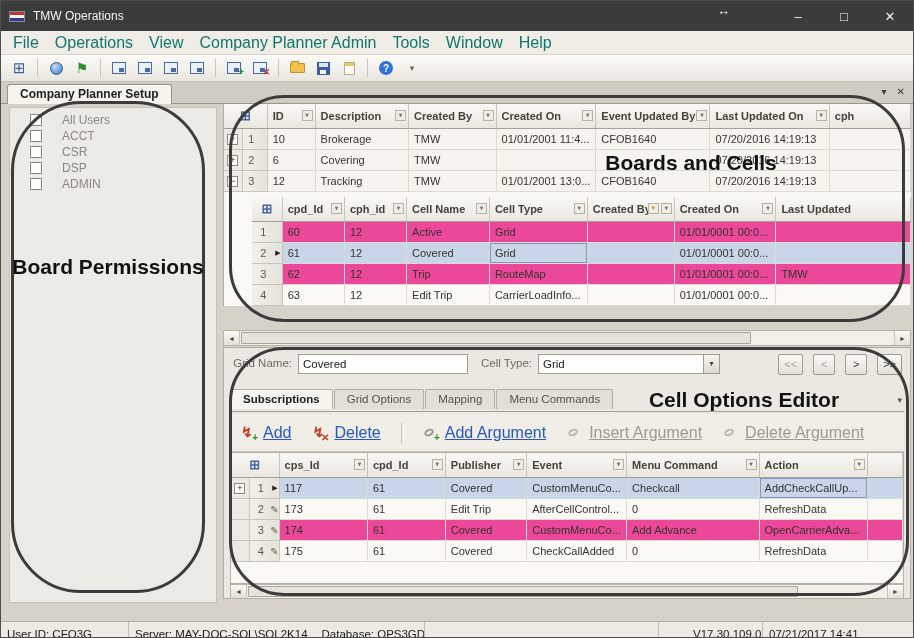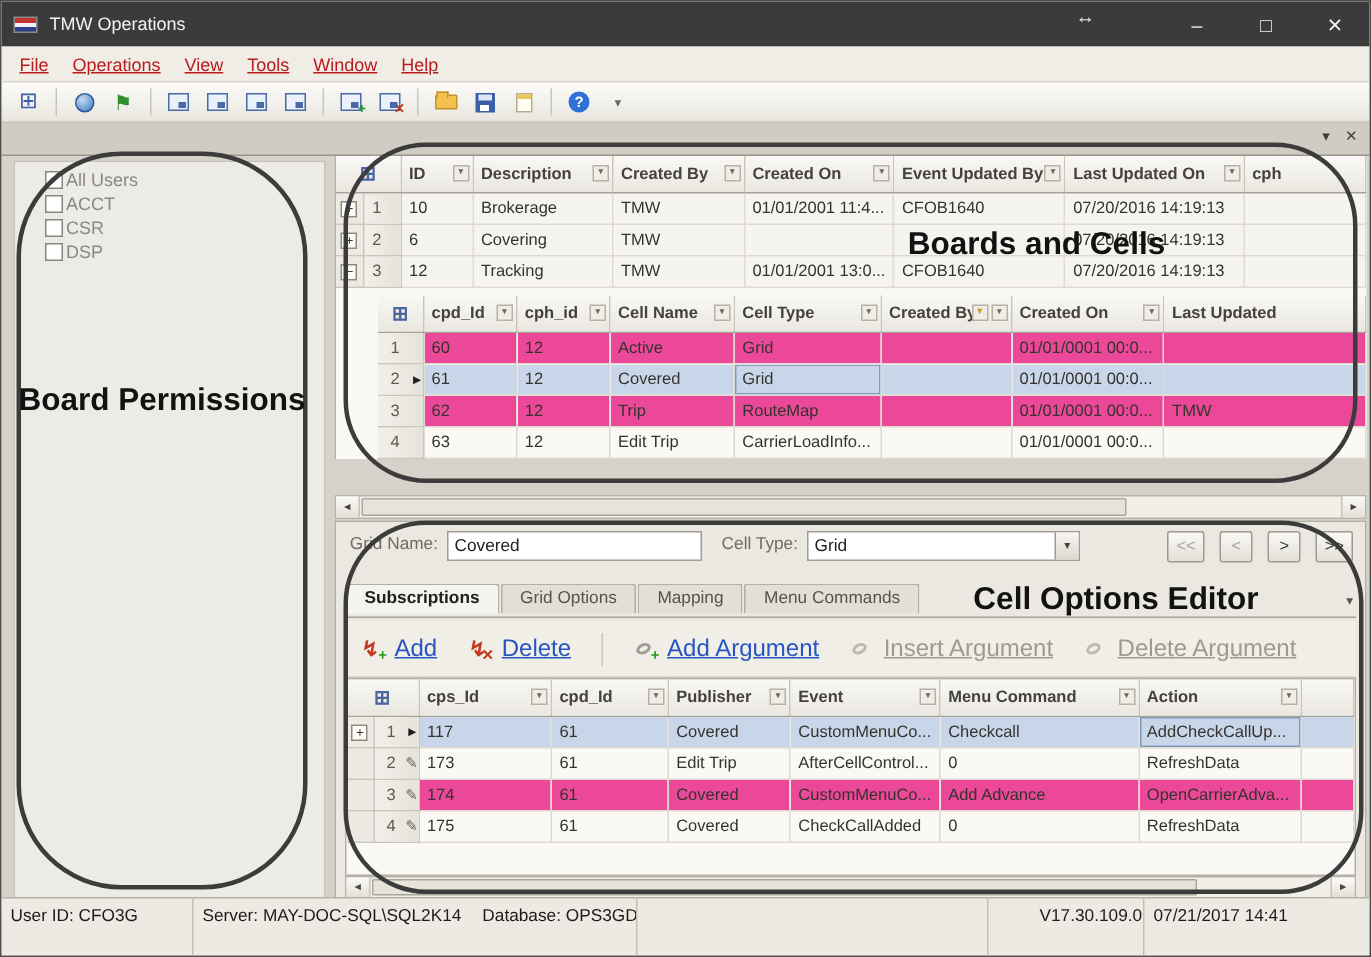--- a/index.html
+++ b/index.html
@@ -10,21 +10,21 @@
   
   .titlebar{position:absolute;left:0;top:0;right:0;height:30px;background:var(--titlebar_bg,#3b3b3b);display:flex;align-items:center;color:#fff;}
   .t-icon{width:16px;height:11px;margin:0 8px 0 8px;border:1px solid #8a8a8a;background:linear-gradient(180deg,#c23434 34%,#f2f2f2 34%,#f2f2f2 66%,#2b3f8f 66%);}
   .t-title{font-size:12px;color:#f2f2f2;}
   .t-resize{position:absolute;left:716px;top:2px;font-size:13px;color:#e8e8e8;}
   .t-btns{position:absolute;right:0;top:0;height:30px;display:flex;}
   .t-btn{width:46px;height:30px;display:flex;align-items:center;justify-content:center;font-size:13px;color:#f2f2f2;}
 
   
   .menubar{position:absolute;left:0;top:30px;right:0;height:24px;background:#f0ede7;border-bottom:1px solid #d8d4cb;display:flex;align-items:center;padding-left:4px;}
-  .menu-item{font-size:12px;color:#b91c1c;padding:0 8px;line-height:24px;text-decoration:underline;}
+  .menu-item{font-size:16px;color:#0f766e;padding:0 8px;line-height:24px;}
 
   
   .toolbar{position:absolute;left:0;top:54px;right:0;height:27px;background:linear-gradient(#fcfbf8,#e9e6df);border-bottom:1px solid #c6c2b8;display:flex;align-items:center;gap:6px;padding-left:8px;}
   .tico{width:20px;height:20px;display:flex;align-items:center;justify-content:center;}
   .tsep{width:1px;height:18px;background:#c8c4ba;margin:0 2px;}
   .gly{font-size:14px;line-height:14px;}
   .gly.blue{color:#3d5fa8;font-size:15px;}
   .gly.green{color:#2f8f2f;}
   .gly.dim{color:#6e6a60;font-size:9px;}
   .globe{width:13px;height:13px;border-radius:50%;border:1px solid #2a5a9c;background:radial-gradient(circle at 35% 30%,#c4ddf4,#3c78c2);}
@@ -46,21 +46,21 @@
   .tabstrip{position:absolute;left:0;top:81px;right:0;height:22px;background:#d0ccc3;border-bottom:1px solid #9a968c;}
   .doc-tab{display:inline-block;margin-left:6px;margin-top:2px;padding:2px 12px 3px;background:#f6f4ef;border:1px solid #98948a;border-bottom:none;border-radius:3px 3px 0 0;font-weight:bold;font-size:12px;color:#23211c;}
   .strip-btns{position:absolute;right:8px;top:4px;display:flex;gap:10px;}
   .sbtn{font-size:10px;color:#3f3d38;line-height:12px;}
 
   
   .main{position:absolute;left:0;top:103px;right:0;bottom:26px;background:#d6d2ca;}
 
   
   .left-panel{position:absolute;left:8px;top:3px;width:208px;height:496px;background:#edebe6;border:1px solid #c6c2b8;padding-top:4px;}
-  .tree-row{display:flex;align-items:center;height:16px;padding-left:20px;gap:2px;}
+  .tree-row{display:flex;align-items:center;height:16px;padding-left:20px;gap:20px;}
   .cbx{width:12px;height:12px;border:1px solid #8a867b;background:#fff;position:relative;flex:0 0 auto;}
   .cbx.checked::after{content:"✓";position:absolute;left:1px;top:-3px;font-size:11px;color:#7d7a72;}
   .tree-label{font-size:12px;color:#8a8880;}
 
   
   table.grid{border-collapse:collapse;table-layout:fixed;background:#fbf9f5;font-size:11px;color:#35332d;}
   .grid th,.grid td{overflow:hidden;white-space:nowrap;}
   .gh{height:24px;background:linear-gradient(#f9f8f5,#eae7e0);border-right:1px solid #c9c5bb;border-bottom:1px solid #a5a196;font-weight:bold;color:#45423a;text-align:left;padding:0 14px 0 5px;position:relative;font-size:11px;}
   .gh.corner{padding:0;text-align:center;}
   .corner-ic{font-size:13px;color:#4a66a0;}
@@ -114,21 +114,21 @@
   .ic{position:relative;width:18px;height:16px;display:inline-block;}
   .bolt{position:absolute;left:1px;top:-1px;font-size:14px;color:#c43a1e;font-weight:bold;}
   .mini{position:absolute;right:0;bottom:-2px;font-size:10px;font-weight:bold;}
   .mini.green{color:#1d9a1d;}
   .mini.red{color:#c43a1e;}
   .ring{position:absolute;left:2px;top:4px;width:10px;height:7px;border:2px solid #9d9b96;border-radius:50%;transform:rotate(-25deg);}
   .titem.disabled .ring{border-color:#bcb9b2;}
   .gridwrap-bot{position:absolute;left:6px;top:104px;right:6px;height:132px;background:#fbf9f5;overflow:hidden;border:1px solid #b3afa5;}
 
   
-  .statusbar{position:absolute;left:0;bottom:0;right:0;height:39px;background:#eceae3;border-top:1px solid #b5b1a8;display:flex;font-size:11.5px;color:#1d1b17;}
+  .statusbar{position:absolute;left:0;bottom:0;right:0;height:16px;background:#eceae3;border-top:1px solid #b5b1a8;display:flex;font-size:11.5px;color:#1d1b17;}
   .seg{border-right:1px solid #c3bfb5;padding-left:6px;line-height:25px;white-space:nowrap;overflow:hidden;}
   .s1{width:128px;}
   .s2{width:296px;}
   .s3{flex:1;}
   .s4{width:76px;margin-left:28px;}
   .s5{width:150px;border-right:none;}
   .s2 .gap{display:inline-block;width:14px;}
 
   
   .callout{position:absolute;border:3px solid var(--annotation_outline,#3c3c3c);background:transparent;pointer-events:none;z-index:50;}
@@ -153,20 +153,21 @@
       <span class="t-btn">–</span>
       <span class="t-btn">□</span>
       <span class="t-btn">✕</span>
     </span>
   </div>
 
   <div class="menubar" id="menubar">
       <span class="menu-item">File</span>
       <span class="menu-item">Operations</span>
       <span class="menu-item">View</span>
+      <span class="menu-item">Company Planner Admin</span>
       <span class="menu-item">Tools</span>
       <span class="menu-item">Window</span>
       <span class="menu-item">Help</span>
     </div>
 
   <div class="toolbar">
     <span class="tico">
         <span class="gly blue">⊞</span>
       </span>
     <span class="tsep"></span>
@@ -213,20 +214,21 @@
     <span class="tsep"></span>
     <span class="tico">
         <span class="helpc">?</span>
       </span>
     <span class="tico">
         <span class="gly dim">▾</span>
       </span>
   </div>
 
   <div class="tabstrip">
+    <span class="doc-tab">Company Planner Setup</span>
     <span class="strip-btns">
       <span class="sbtn">▾</span>
       <span class="sbtn">✕</span>
     </span>
   </div>
 
   <div class="main">
 
     <div class="left-panel" id="tree">
         <div class="tree-row">
@@ -237,20 +239,24 @@
           <span class="cbx"></span>
           <span class="tree-label">ACCT</span>
         </div>
         <div class="tree-row">
           <span class="cbx"></span>
           <span class="tree-label">CSR</span>
         </div>
         <div class="tree-row">
           <span class="cbx"></span>
           <span class="tree-label">DSP</span>
+        </div>
+        <div class="tree-row">
+          <span class="cbx"></span>
+          <span class="tree-label">ADMIN</span>
         </div>
       </div>
 
     <div class="gridwrap-top">
       <table class="grid" id="boards-grid">
         <colgroup>
             <col style="width:20px">
             <col style="width:28px">
             <col style="width:54px">
             <col style="width:98px">

